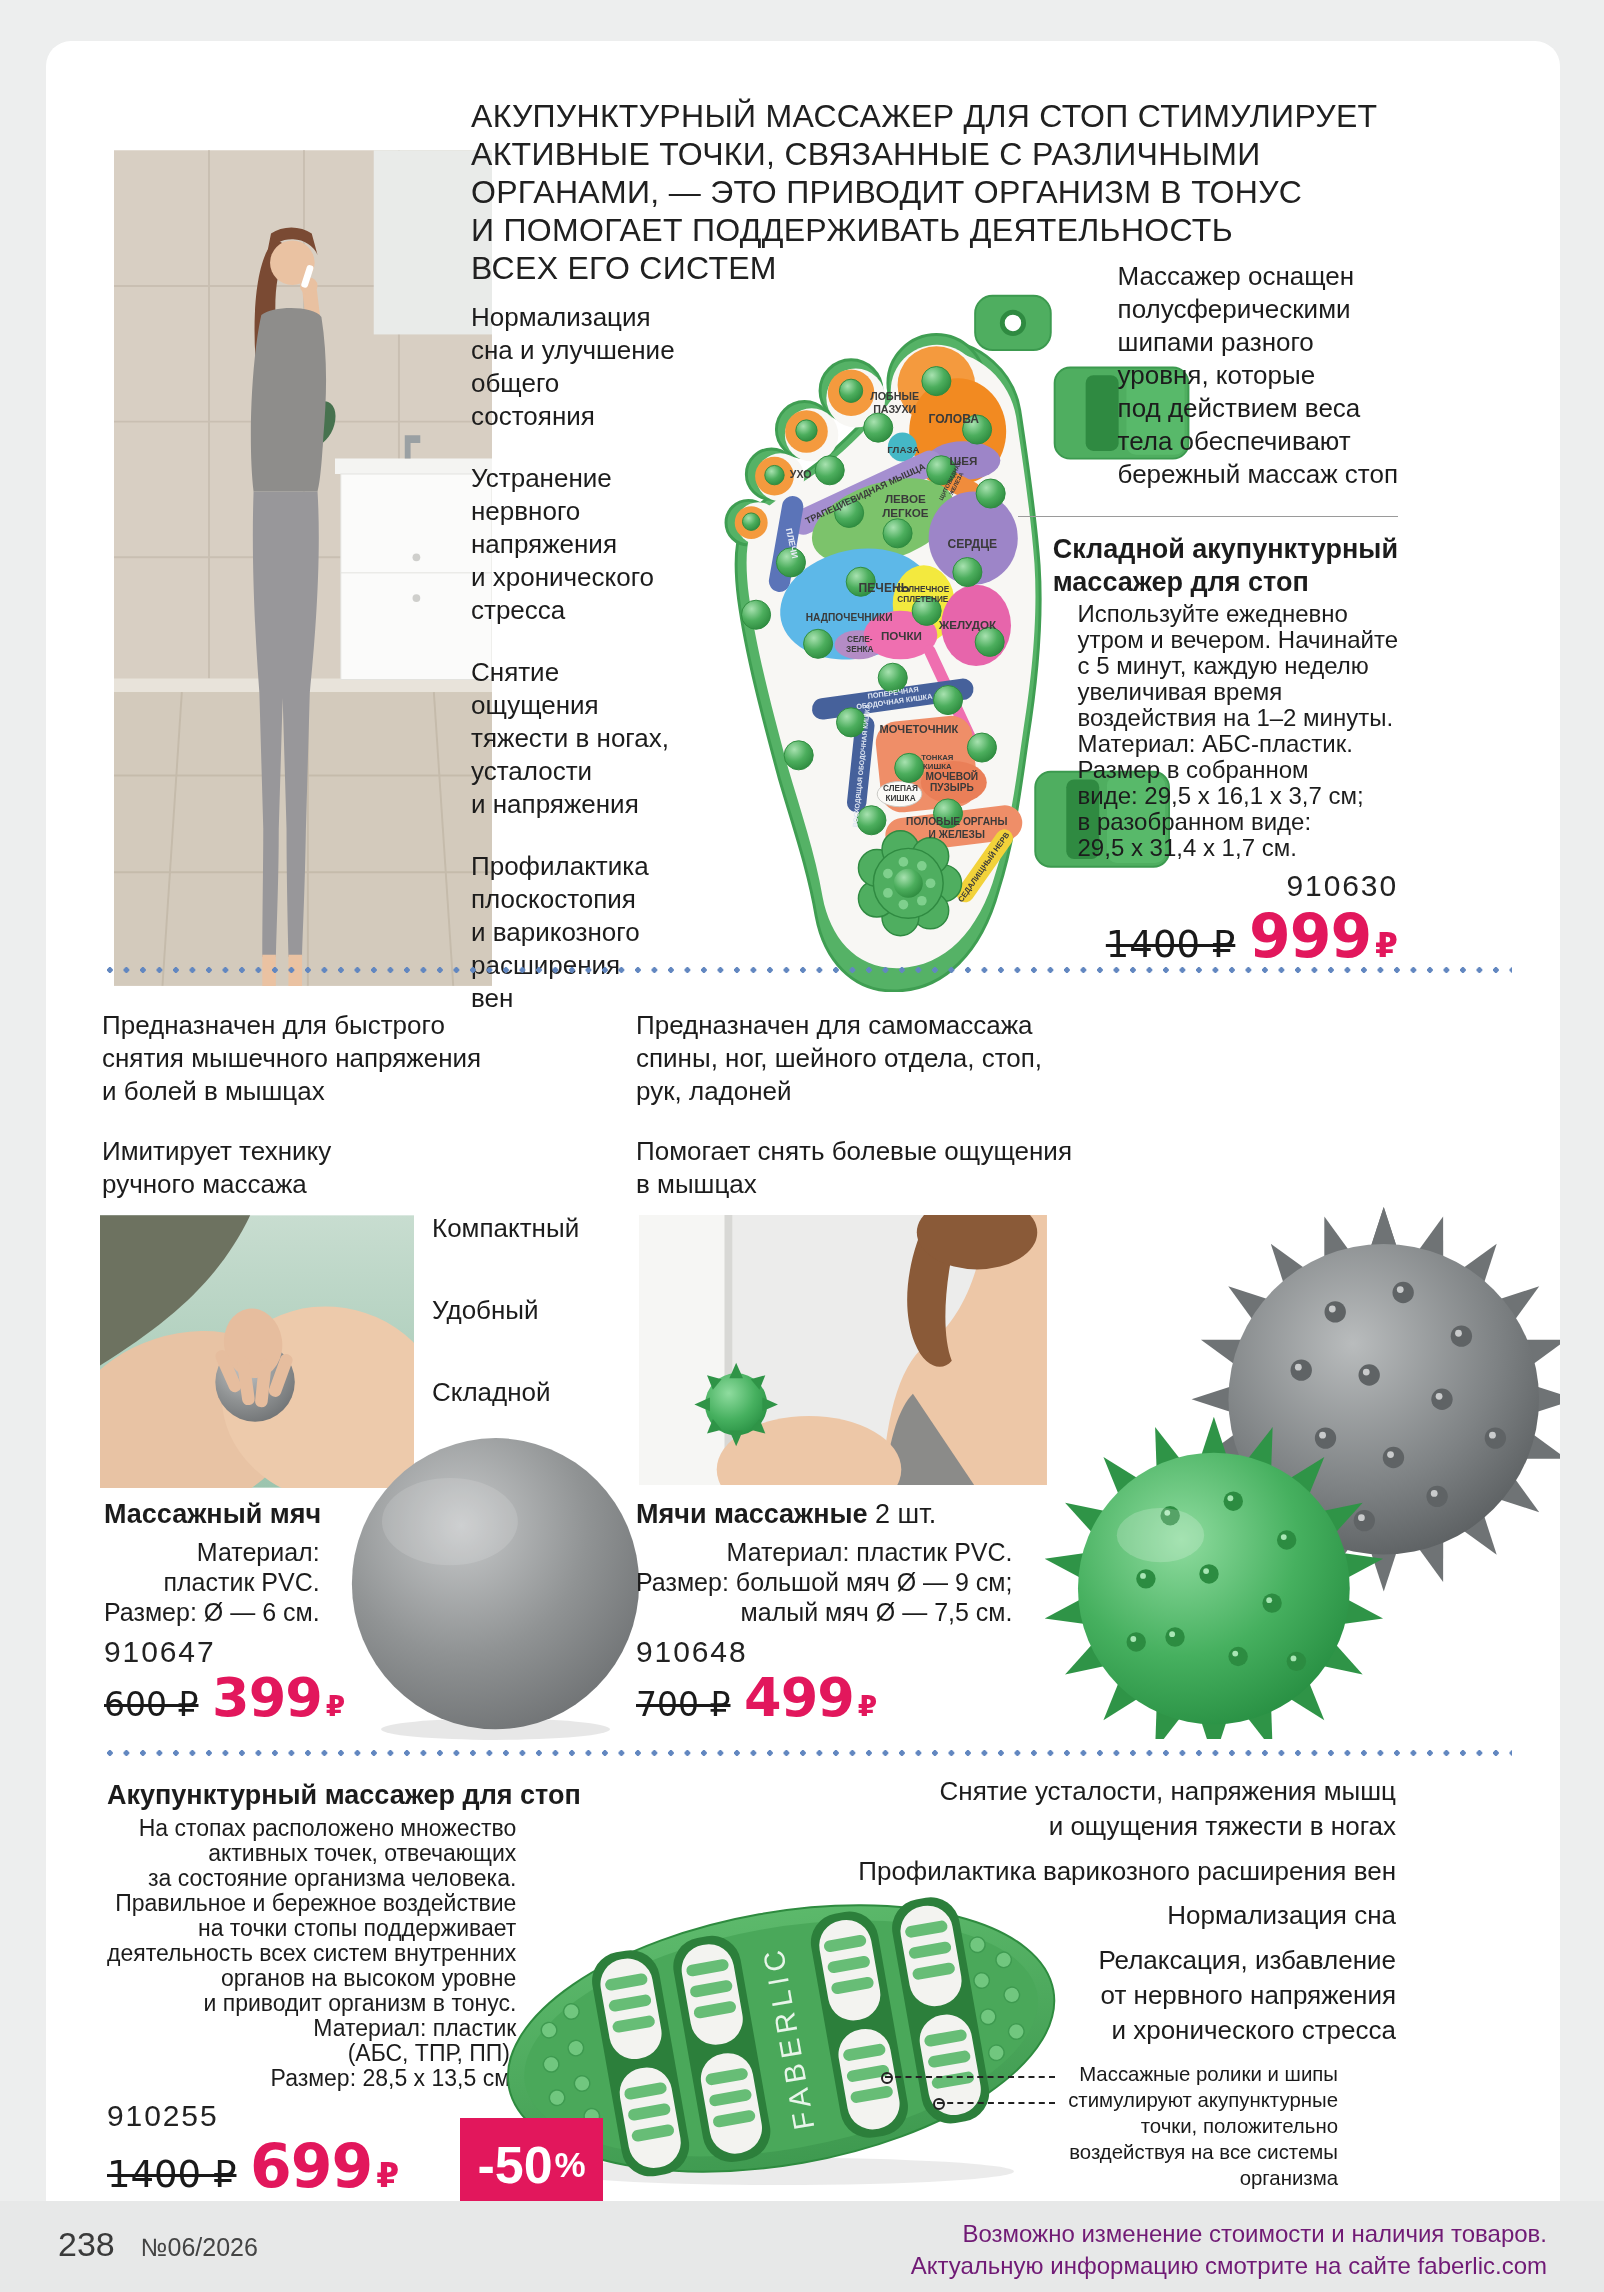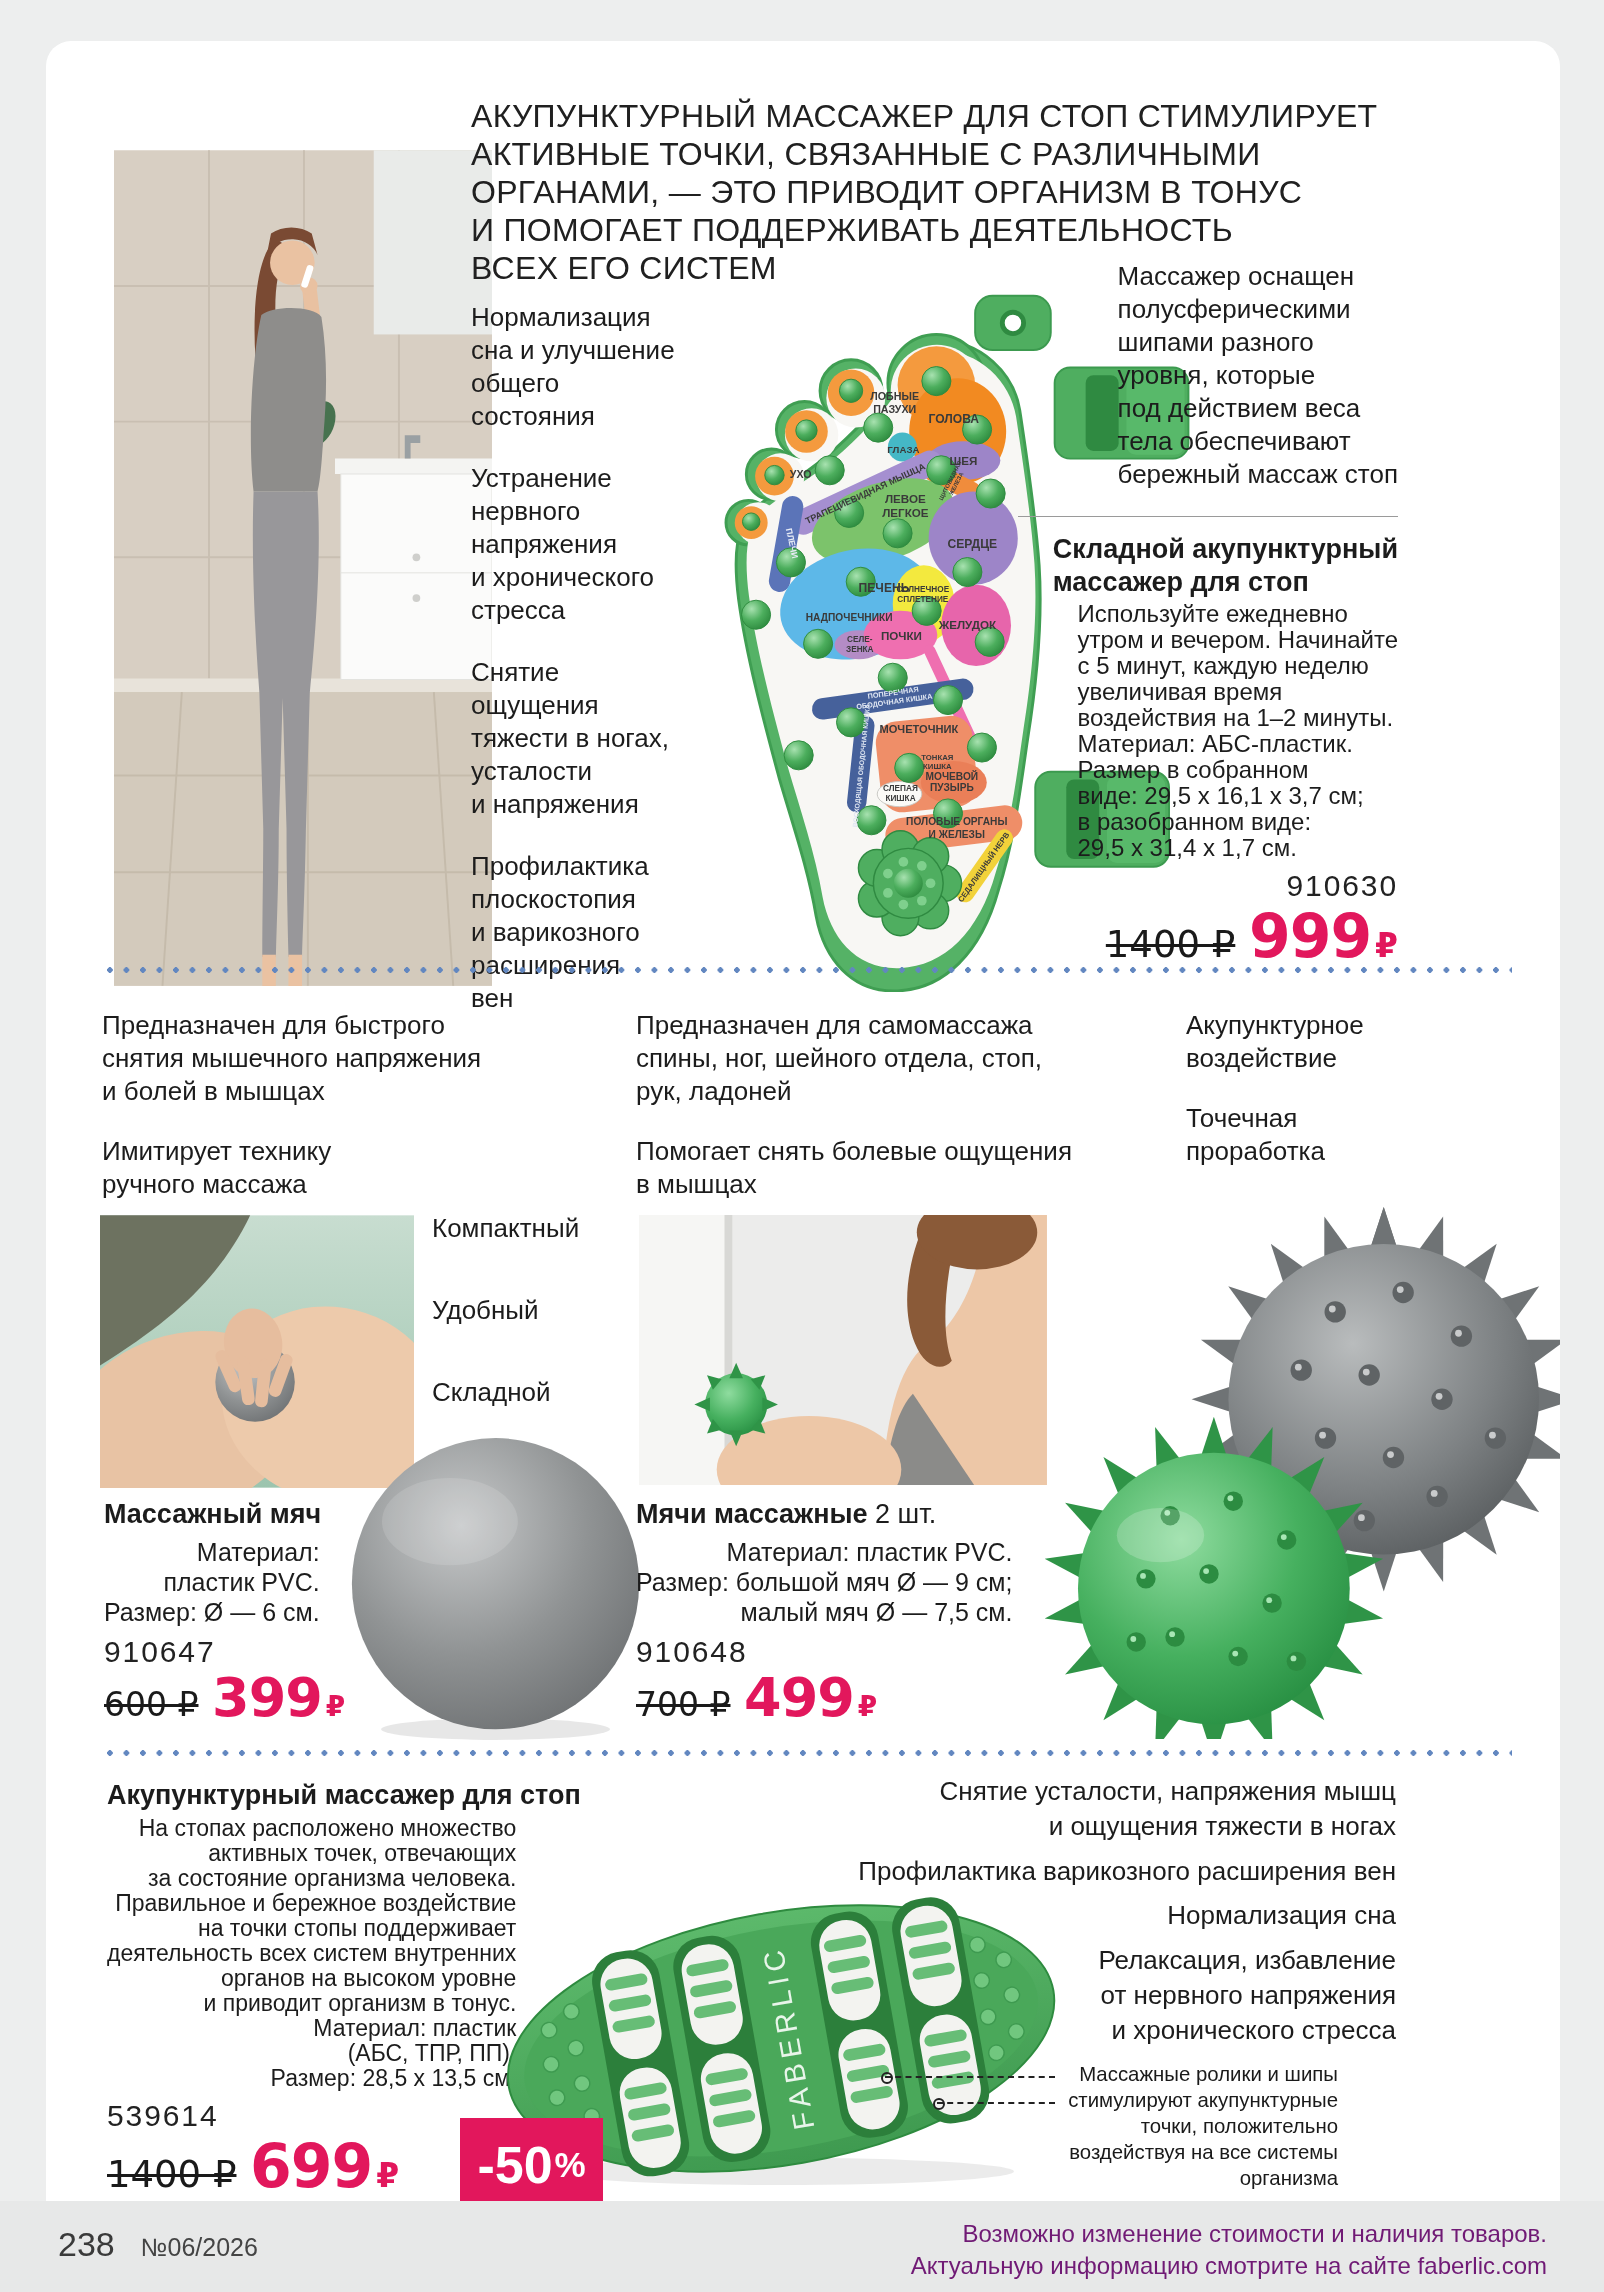--- a/index.html
+++ b/index.html
@@ -391,26 +391,20 @@
       <p class="pre">Имитирует технику
 ручного массажа</p>
     </div>
     <div class="abs midcol" style="left:590px;top:968px;width:514px">
       <p class="pre">Предназначен для самомассажа
 спины, ног, шейного отдела, стоп,
 рук, ладоней</p>
       <p class="pre">Помогает снять болевые ощущения
 в мышцах</p>
     </div>
-    <div class="abs midcol" style="left:1140px;top:968px;width:243px">
-      <p class="pre">Акупунктурное
-воздействие</p>
-      <p class="pre">Точечная
-проработка</p>
-    </div>
 
     <svg class="abs" style="left:54px;top:1174px" width="314" height="273" viewBox="0 0 324 281">
       <defs>
           <linearGradient id="gKnee" x1="0" y1="0" x2="0" y2="1">
             <stop offset="0%" stop-color="#c8ddd0"></stop>
             <stop offset="100%" stop-color="#9cc4ae"></stop>
           </linearGradient>
         </defs>
       <rect width="324" height="281" fill="url(#gKnee)"></rect>
       <path d="M0,0 L155,0 C125,62 80,105 0,155 Z" fill="#6d7260"></path>
@@ -607,21 +601,21 @@
 активных точек, отвечающих
 за состояние организма человека.
 Правильное и бережное воздействие
 на точки стопы поддерживает
 деятельность всех систем внутренних
 органов на высоком уровне
 и приводит организм в тонус.
 Материал: пластик
 (АБС, ТПР, ПП).
 Размер: 28,5 х 13,5 см.</p>
-      <div class="pcode">539614</div>
+      <div class="pcode">910255</div>
       <div class="price-row">
         <span class="price-old">1400 ₽</span>
         <span class="price-new">699</span>
         <span class="price-cur">₽</span>
       </div>
     </div>
 
     <svg class="abs" style="left:444px;top:1847px" width="587" height="301" viewBox="0 0 605 310">
       <ellipse cx="300" cy="292" rx="240" ry="14" fill="#00000014"></ellipse>
       <g transform="rotate(-10 300 155)">

